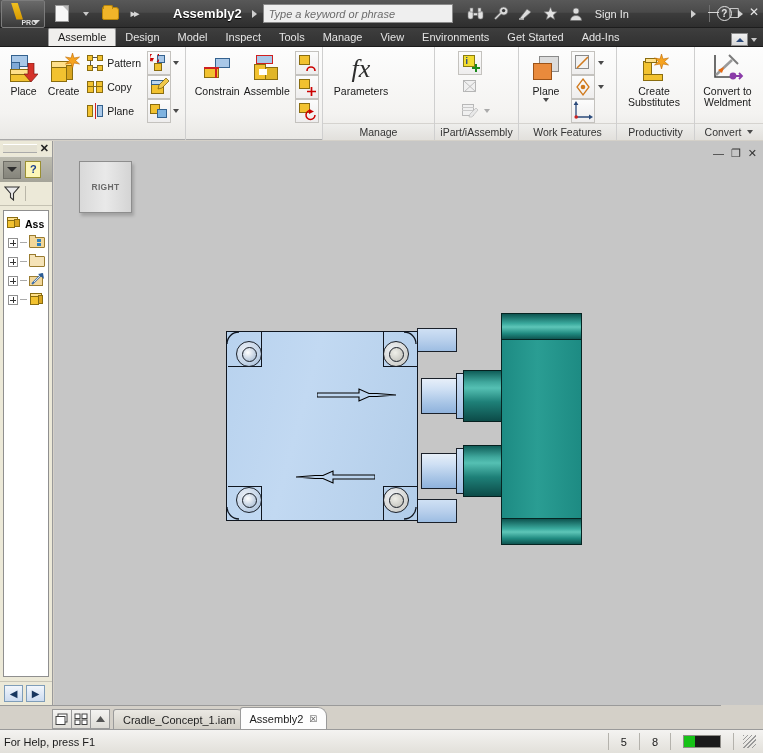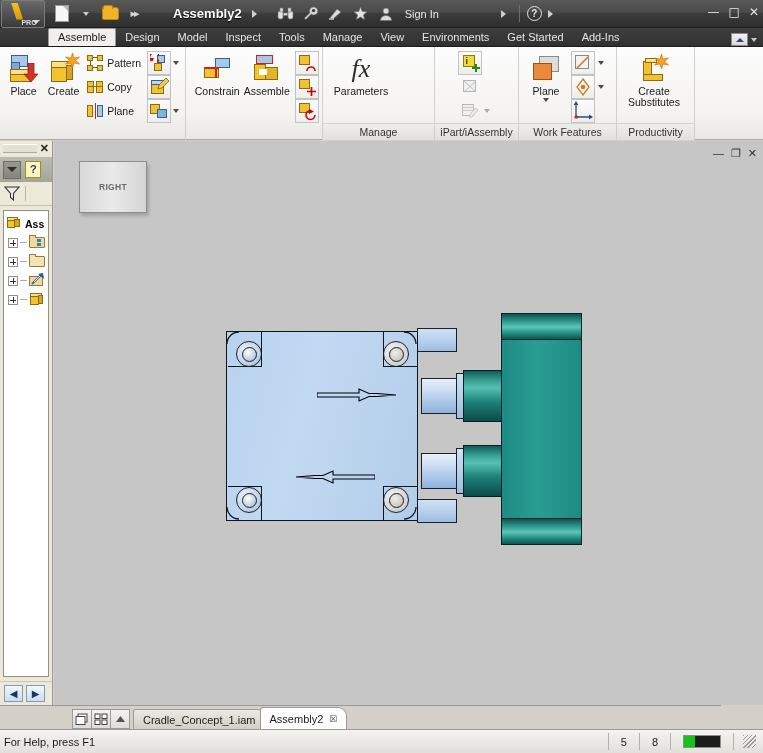--- a/index.html
+++ b/index.html
@@ -134,21 +134,21 @@
   .br-nav{ height:24px; display:flex; align-items:center; gap:3px; padding:0 4px; border-top:1px solid #c9c6b8;}
   .navb{ width:19px;height:17px; background:linear-gradient(to bottom,#f2f6fc,#cddcf0); border:1px solid #7f9db9; display:flex;align-items:center;justify-content:center; font-size:10px; color:#18365e; font-family:"DejaVu Sans",sans-serif;}
 
   
   .gfx{
     position:absolute; left:54px; top:141px; width:709px; height:564px;
     background:#c6c6c6; overflow:hidden;
   }
   .gfx-wbtns{ position:absolute; right:6px; top:6px; display:flex; gap:7px; color:#333; font-size:11px;}
   .viewcube{
-    position:absolute; left:25px; top:20px; width:68px; height:52px;
+    position:absolute; left:25px; top:20px; width:53px; height:52px;
     background:linear-gradient(to right,#d9d9d9,#e9e9e9,#d4d4d4);
     border:1px solid #8d8d8d;
     box-shadow:2px 3px 3px rgba(0,0,0,.18);
     display:flex; align-items:center; justify-content:center;
   }
   .viewcube span{ font-size:8.5px; font-weight:bold; color:#6a6a6a; letter-spacing:.3px;}
 
   
   .model{ position:absolute; left:0; top:0; width:709px; height:564px;}
   .plate{
@@ -165,21 +165,21 @@
   .shaft-lip{ position:absolute; background:linear-gradient(to bottom,#cfe0f4,#b9d0ec,#9dbde2); border:1.2px solid #1a2029;}
   .shaft{ position:absolute; background:linear-gradient(to bottom,#e7eff9 0%,#cfe0f4 30%,#a8c5e6 70%,#8fb2dc 100%); border:1.2px solid #1a2029;}
   .boss{ position:absolute; background:linear-gradient(to bottom,#0f5d58 0%,#3fa79c 22%,#55c0b3 34%,#1e8078 62%,#0c4b48 100%); border:1.3px solid #06201f;}
   .blockmain{ position:absolute; background:linear-gradient(to right,#1d8b83,#2a9d93 45%,#1d8b83); border:1.3px solid #062522;}
   .blockcap{ position:absolute; background:linear-gradient(to bottom,#0d5450 0%,#3aa99d 38%,#5ec6b8 52%,#208a80 78%,#0e5450 100%); border:1.3px solid #062522;}
 
   
   .docbar{
     position:absolute; left:0; top:705px; width:721px; height:24px;
     background:#d4d0c8; border-top:1px solid #9a9a9a;
-    display:flex; align-items:flex-end; padding-left:72px;
+    display:flex; align-items:flex-end; padding-left:52px;
   }
   .dbtn{ width:20px;height:20px; background:linear-gradient(to bottom,#f4f3f1,#dedcd6); border:1px solid #9a9a9a; margin-right:-1px; display:flex;align-items:center;justify-content:center;}
   .dtab{
     height:20px; padding:0 9px; display:flex; align-items:center; font-size:11px;
     background:linear-gradient(to bottom,#ebe9e3,#d2cfc7);
     border:1px solid #9a9a9a; border-bottom:none;
     border-radius:3px 9px 0 0; margin-right:-6px; color:#222;
   }
   .dtab.active{ background:#fdfdfd; z-index:3; height:22px; }
   .dclose{ margin-left:6px; font-size:9px; color:#555;}
@@ -217,20 +217,23 @@
         </div>
       <div class="qbtn">
           <div class="tfolder"></div>
         </div>
       <div class="qbtn dblarrow">▸▸</div>
     </div>
 
     <div class="doctitle">Assembly2</div>
     <div class="tri-right"></div>
 
+    <div class="searchbox">
+      <span>Type a keyword or phrase</span>
+    </div>
 
     <div class="tr-icons">
       <div class="ticon">
         <svg width="17" height="13" viewBox="0 0 17 13">
             <g fill="#e2e2e2" stroke="#777" stroke-width=".6">
         <rect x="1" y="4" width="5" height="8" rx="2"></rect>
               <rect x="11" y="4" width="5" height="8" rx="2"></rect>
         <rect x="3" y="1" width="3" height="4"></rect>
               <rect x="11" y="1" width="3" height="4"></rect>
         <rect x="6.5" y="6" width="4" height="2.4"></rect>
@@ -540,20 +543,41 @@
                 <polygon points="7.5,0 9,5 14.5,4 10.5,7.5 14.5,11 9,10 7.5,15 6,10 0.5,11 4.5,7.5 0.5,4 6,5" fill="#f6a31f" stroke="#c06a00" stroke-width=".6"></polygon>
               </svg>
           </div>
           <div class="lbl">Create Substitutes</div>
           <div style="position:absolute;"></div>
         </div>
       </div>
       <div class="panel-label">Productivity</div>
     </div>
 
+    <div class="panel" style="width:68px;border-right:none;">
+      <div class="panel-body" style="justify-content:center;padding-left:0;">
+        <div class="bigbtn" style="width:64px;">
+          <div class="ico32">
+            <svg width="32" height="30" viewBox="0 0 32 30">
+              <path d="M3 2 L3 24 L22 24" stroke="#4a4a4a" stroke-width="1.6" fill="none"></path>
+              <path d="M4 22 L20 7" stroke="#9a9a9a" stroke-width="2.6"></path>
+              <path d="M17 2 L26 11" stroke="#7a7a7a" stroke-width="2"></path>
+              <polygon points="6,17 12,14 10,20" fill="#e86a12"></polygon>
+              <circle cx="21" cy="23" r="3.4" fill="#8a3ba8"></circle>
+              <path d="M24 23 L30 23 M27 20 L30 23 L27 26" stroke="#8a3ba8" stroke-width="1.8" fill="none"></path>
+            </svg>
+          </div>
+          <div class="lbl">Convert to Weldment</div>
+        </div>
+      </div>
+      <div class="panel-label" style="justify-content:center;gap:6px;">
+        <span>Convert</span>
+        <span class="tcaret" style="border-top-color:#4a4a4a;"></span>
+      </div>
+    </div>
   </div>
 
   <div class="browser">
     <div class="br-cap">
       <div class="br-grip"></div>
       <div class="br-x">✕</div>
     </div>
     <div class="br-tools">
       <div class="br-dd">
           <i></i>

